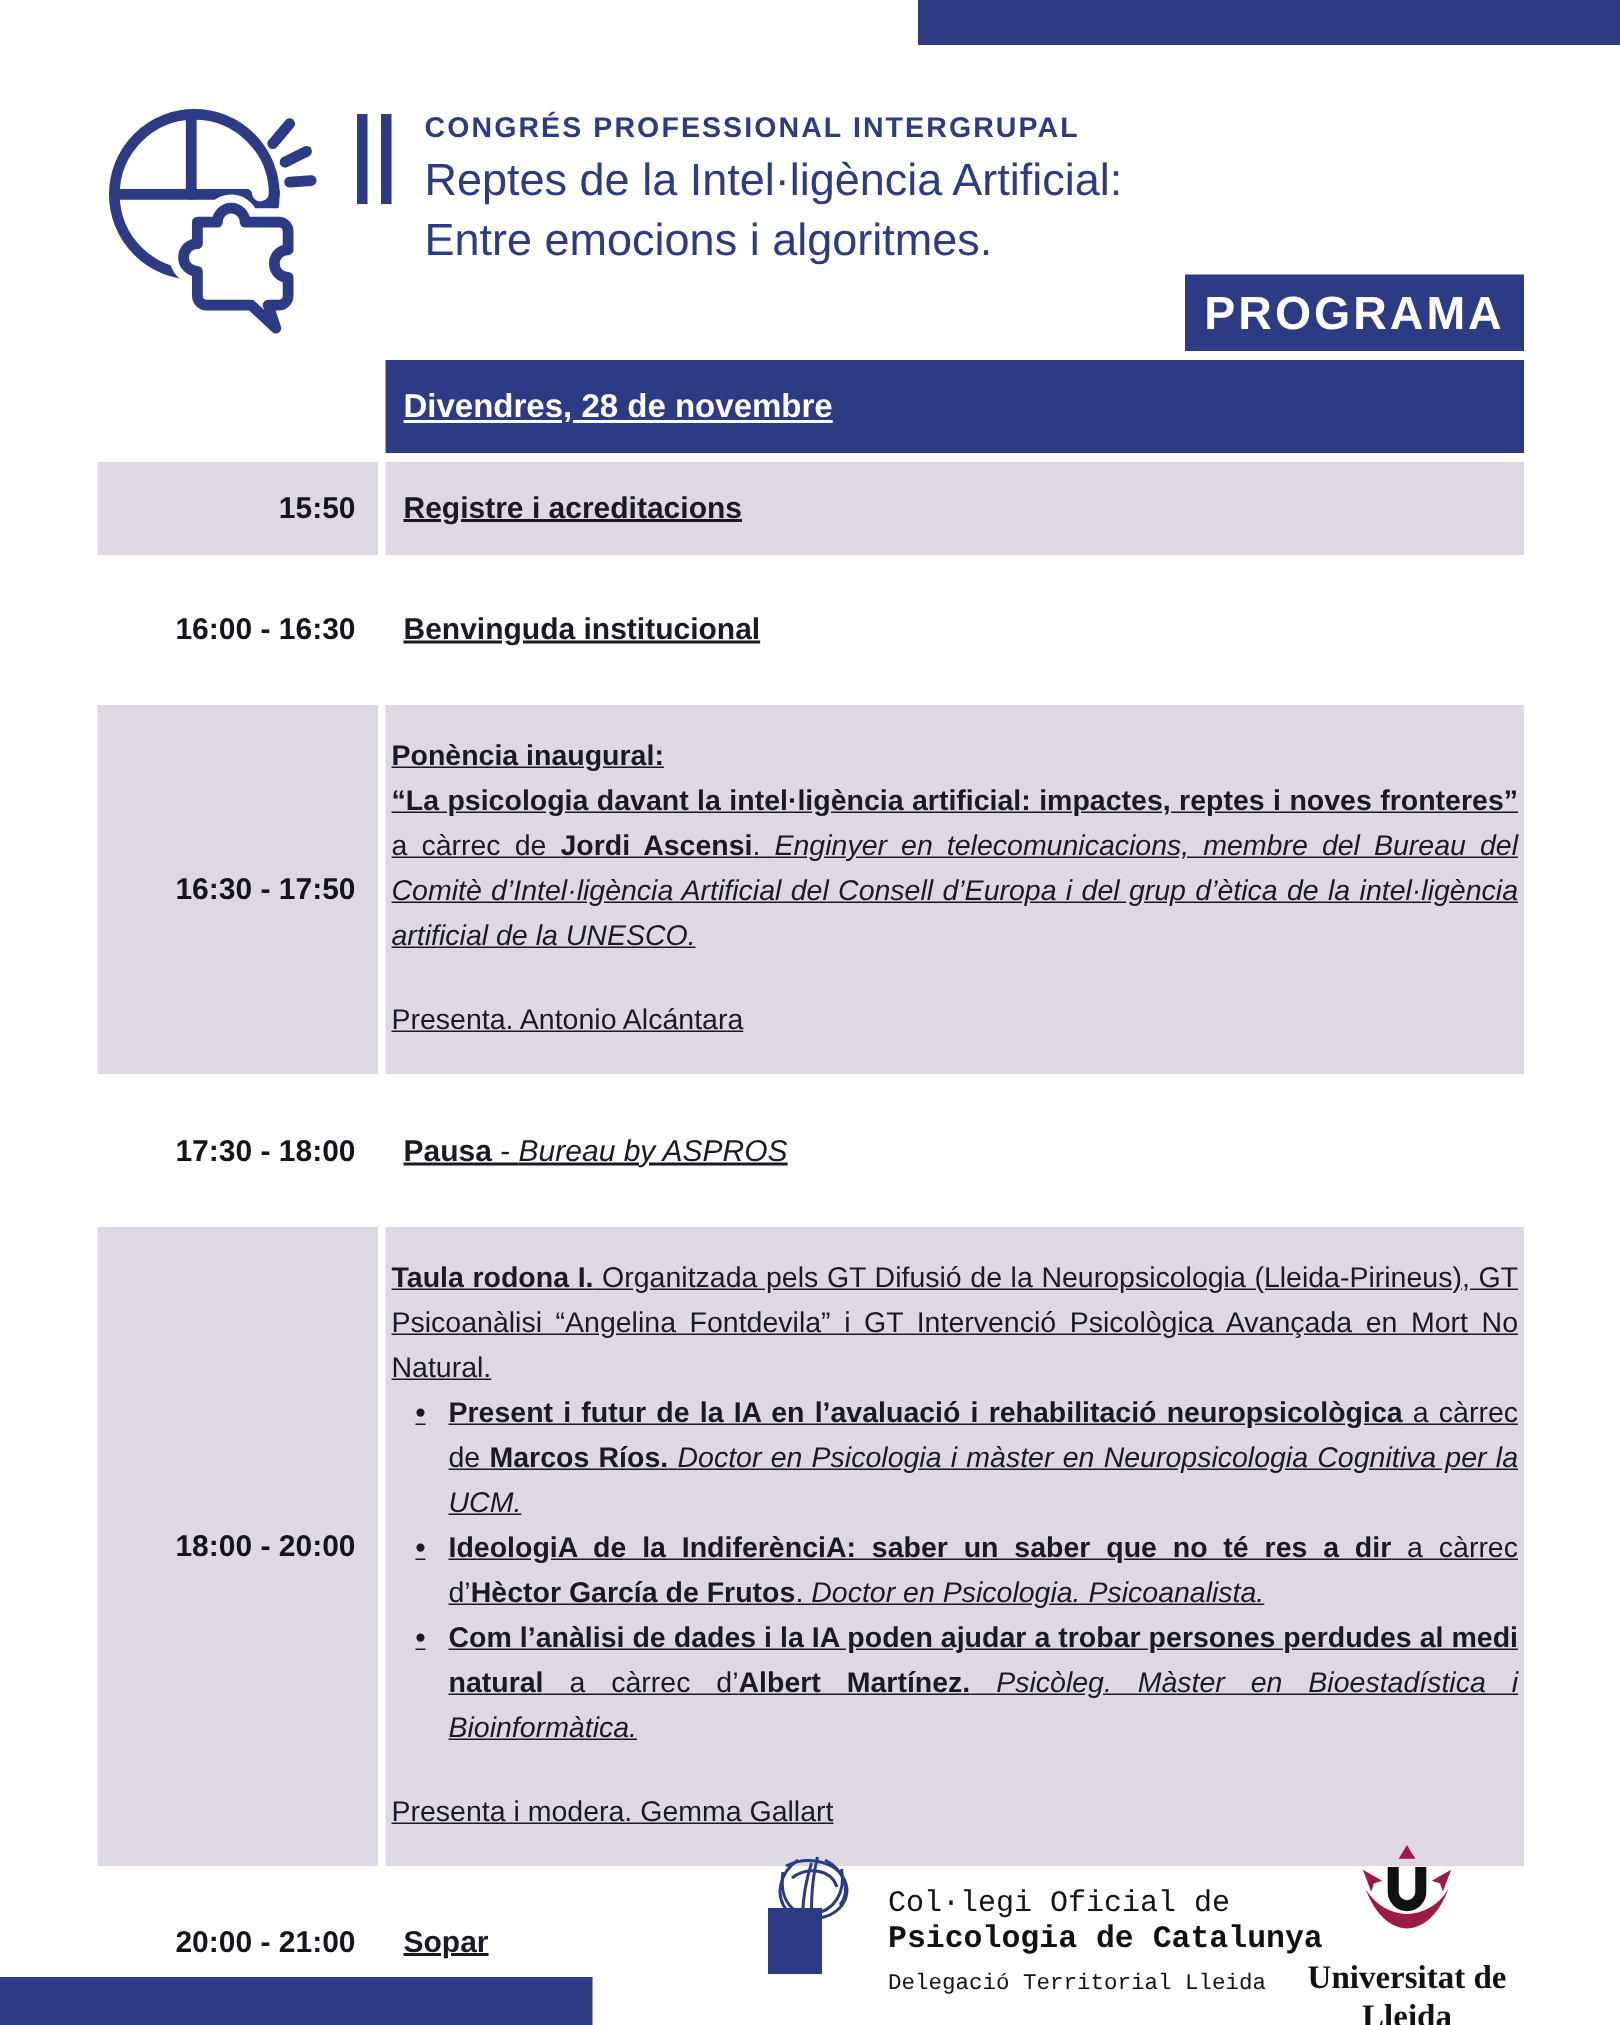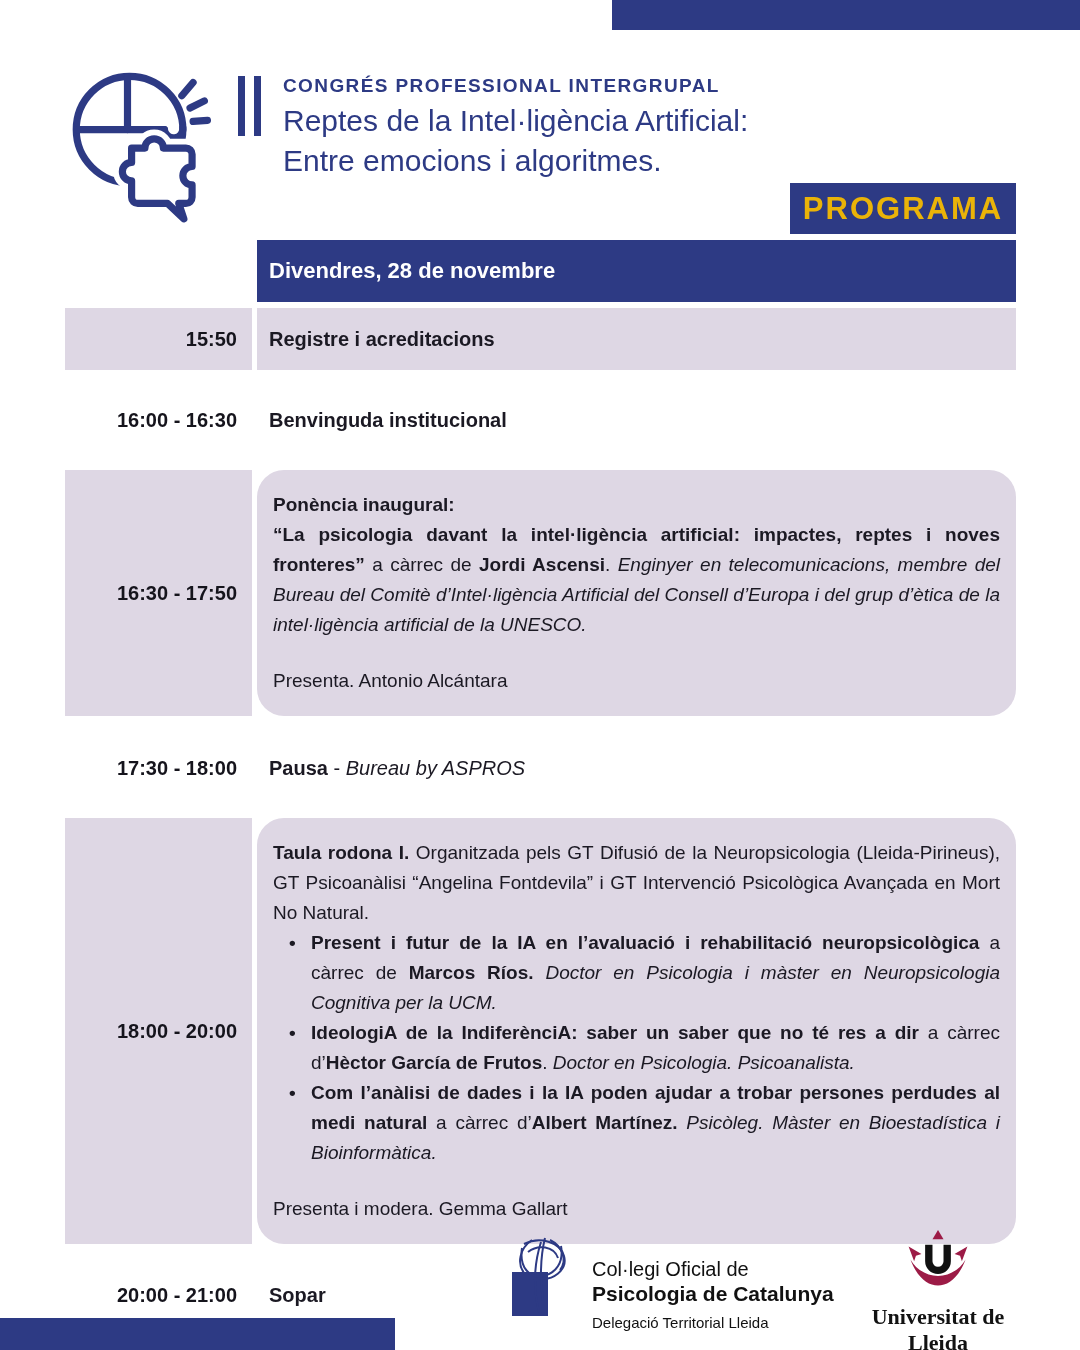--- a/index.html
+++ b/index.html
@@ -13,56 +13,56 @@
 
   
   .logo{position:absolute;left:66px;top:64px;width:164px;height:164px;}
   .edition-bars{position:absolute;left:238px;top:76px;display:flex;gap:9px;}
   .edition-bars div{width:7px;height:60px;background:#2d3a84;}
   .header-text{position:absolute;left:283px;top:72px;width:620px;color:#2d3a84;}
   .congress-title{font-size:19px;font-weight:bold;letter-spacing:1.4px;line-height:28px;margin:0;}
   .congress-subtitle{font-size:30px;font-weight:400;line-height:38px;margin:2px 0 0 0;}
   .program-banner{
     position:absolute;left:790px;top:183px;width:226px;height:51px;background:#2d3a84;
-    color:#eab308;font-weight:bold;font-size:31px;letter-spacing:2px;
+    color:#ffffff;font-weight:bold;font-size:31px;letter-spacing:2px;
     display:flex;align-items:center;justify-content:center;
   }
 
   
   .schedule{position:absolute;left:65px;top:240px;width:951px;}
   .row{display:flex;gap:5px;}
   .time-cell{
     width:187px;flex:none;box-sizing:border-box;display:flex;align-items:center;
     justify-content:flex-end;padding-right:15px;font-weight:bold;font-size:20px;color:#15141c;
   }
-  .content-cell{flex:1;box-sizing:border-box;color:#1b1923;}
+  .content-cell{flex:1;box-sizing:border-box;color:#1b1923;text-decoration:underline;}
   .row.hl .time-cell,.row.hl .content-cell{background:#ded7e4;}
   .content-cell.day{
     background:#2d3a84;color:#ffffff;font-weight:bold;font-size:22px;
     display:flex;align-items:center;padding-left:12px;
   }
   .content-cell.title{
     display:flex;align-items:center;padding-left:12px;font-size:20px;line-height:26px;
   }
   .content-cell.rich{
-    padding:20px 16px;display:flex;flex-direction:column;justify-content:flex-start;
-    font-size:19px;line-height:30px;border-radius:27px;
+    padding:20px 4px;display:flex;flex-direction:column;justify-content:flex-start;
+    font-size:19px;line-height:30px;
   }
   .content-cell .para{margin:0;}
   .content-cell .just{text-align:justify;}
   .spacer{height:26px;}
   .bullet{display:flex;}
   .bullet .dot{flex:none;width:12px;margin-left:16px;margin-right:10px;font-weight:bold;}
   .bullet .btext{flex:1;text-align:justify;}
   b,.b{font-weight:bold;} .i{font-style:italic;}
 
   
   .copc{position:absolute;left:510px;top:1236px;display:flex;}
   .copc-icon{width:70px;height:92px;flex:none;}
-  .copc-text{margin-left:12px;padding-top:22px;color:#111111;}
+  .copc-text{margin-left:12px;padding-top:22px;color:#111111;font-family:Liberation Mono, monospace;}
   .copc-line1{font-size:20px;line-height:23px;}
   .copc-line2{font-size:21px;font-weight:bold;line-height:25px;}
   .copc-line3{font-size:15px;margin-top:8px;}
   .udl{position:absolute;left:842px;top:1230px;width:192px;text-align:center;}
   .udl-emblem{width:96px;height:68px;}
   .udl-name{font-family:"Liberation Serif",serif;font-weight:bold;font-size:22px;color:#121212;margin-top:2px;}
 </style>
 </head>
 <body>
 

